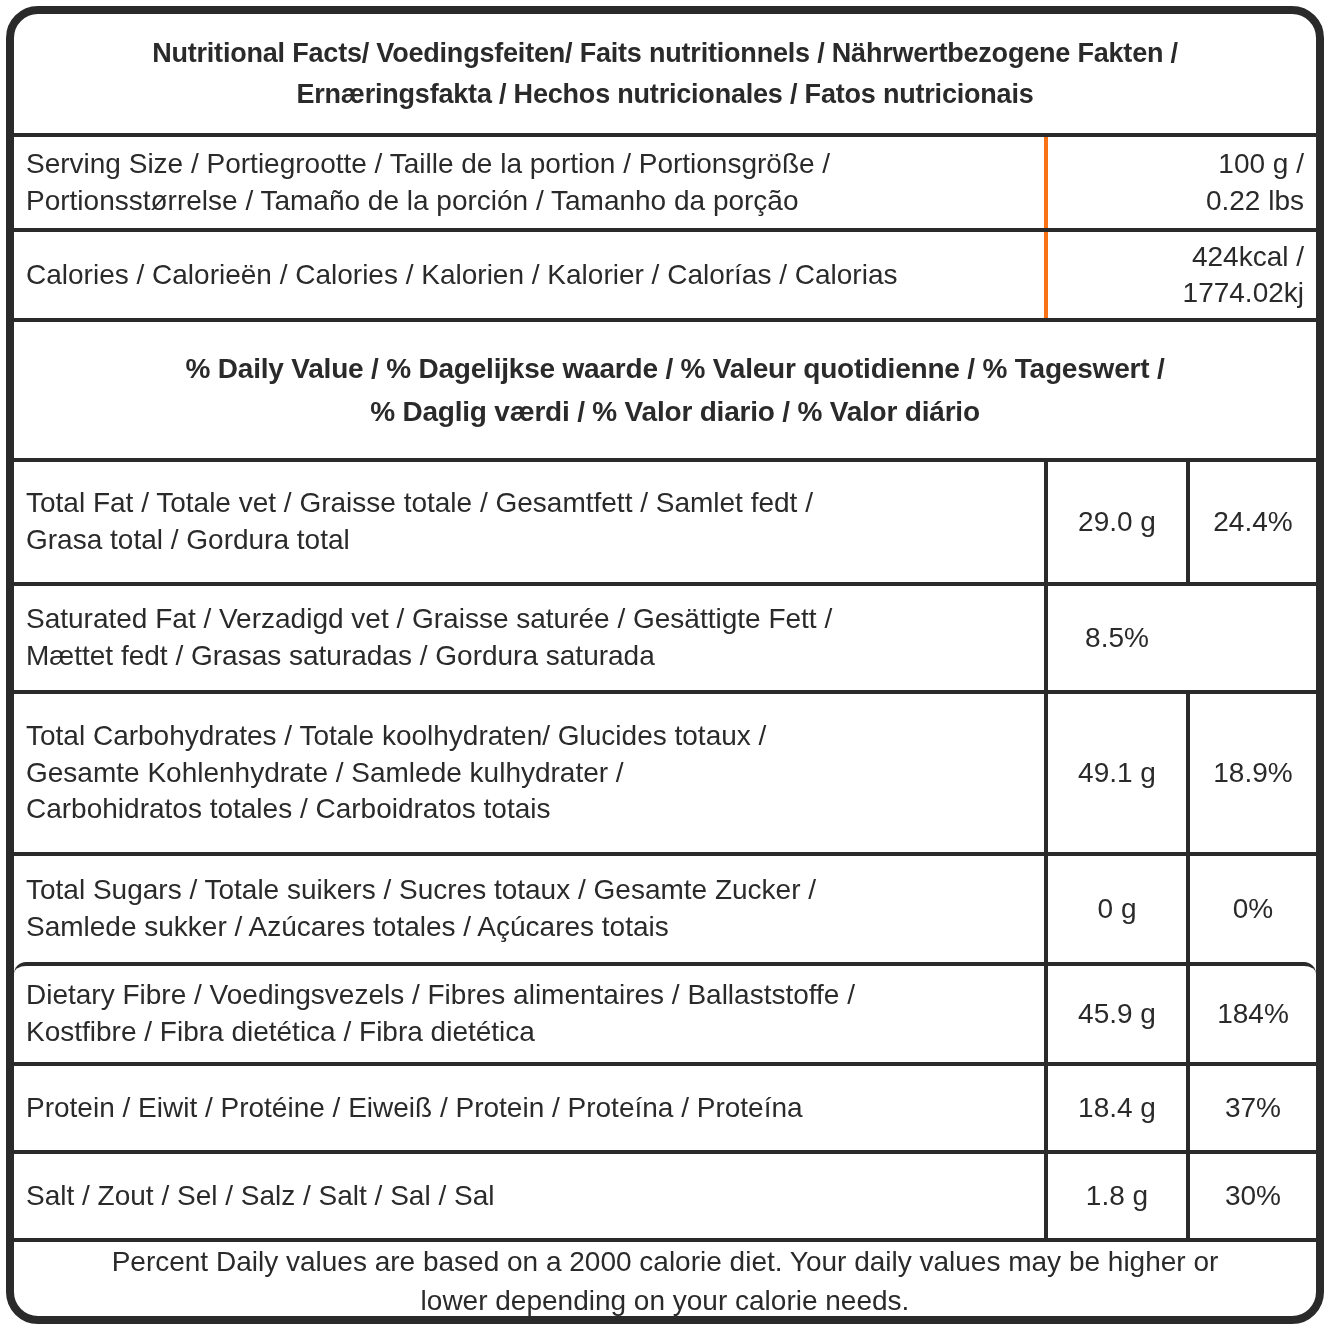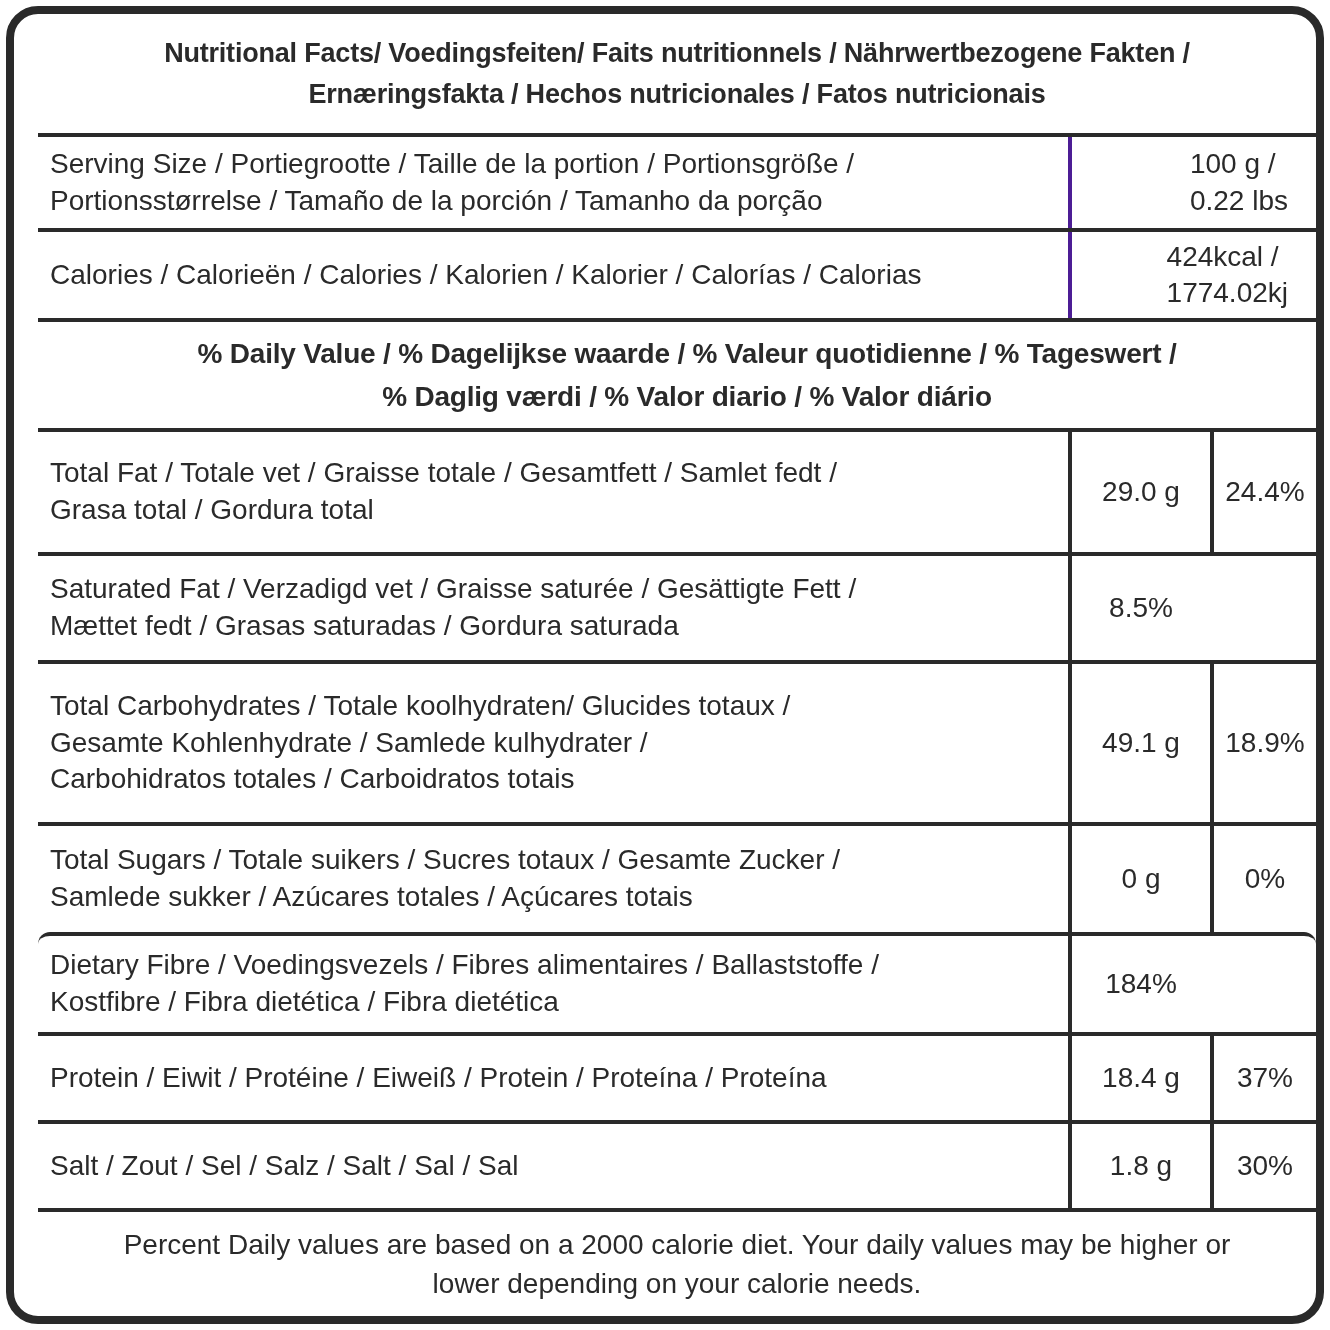--- a/index.html
+++ b/index.html
@@ -17,54 +17,53 @@
     border: 8px solid #2a2a2a;
     border-radius: 32px;
     background: #ffffff;
     display: flex; flex-direction: column;
     overflow: hidden;
   }
   .row {
     box-sizing: border-box;
     border-top: 4px solid #2a2a2a;
     flex: 0 0 auto;
-    margin-left: 24px;
   }
   .row:first-child { border-top: none; }
 
   .title-row { height: 119px; display: flex; align-items: center; justify-content: center; }
   .title {
     font-size: 27px; font-weight: bold; text-align: center;
     white-space: pre-line; line-height: 1.5; letter-spacing: -0.2px;
     padding: 0 10px;
   }
 
   .split  { display: grid; grid-template-columns: 1030px 1fr; }
   .cols3  { display: grid; grid-template-columns: 1030px 142px 1fr; }
   .cell   { box-sizing: border-box; display: flex; align-items: center; }
   .lbl {
     padding-left: 12px; padding-right: 12px;
     font-size: 28px; line-height: 1.32; white-space: pre-line;
   }
   .vcell {
-    border-left: 4px solid #4c1d95;
-    justify-content: flex-end; text-align: left;
-    padding-right: 28px;
+    border-left: 4px solid #f97316;
+    justify-content: flex-end; text-align: right;
+    padding-right: 12px;
     font-size: 28px; line-height: 1.3; white-space: pre-line;
   }
   .num {
     border-left: 4px solid #2a2a2a;
     justify-content: center; text-align: center;
     font-size: 28px;
   }
 
   .r-serving  { height: 95px; }
   .r-calories { height: 90px; }
 
-  .r-dv { height: 110px; display: flex; align-items: center; justify-content: center; padding-left: 20px; }
+  .r-dv { height: 140px; display: flex; align-items: center; justify-content: center; padding-left: 20px; }
   .dv-text {
     font-size: 28px; font-weight: bold; text-align: center;
     white-space: pre-line; line-height: 1.55; letter-spacing: -0.2px;
   }
 
   .r-fat     { height: 124px; }
   .r-sat     { height: 108px; }
   .r-carb    { height: 162px; }
   .r-sugar   { height: 110px; }
   .r-fibre   { height: 100px; border-radius: 12px; }
@@ -130,20 +129,21 @@
   <div class="row cols3 r-sugar">
     <div class="cell lbl">Total Sugars / Totale suikers / Sucres totaux / Gesamte Zucker /
 Samlede sukker / Azúcares totales / Açúcares totais</div>
     <div class="cell num">0 g</div>
     <div class="cell num">0%</div>
   </div>
 
   <div class="row cols3 r-fibre">
     <div class="cell lbl">Dietary Fibre / Voedingsvezels / Fibres alimentaires / Ballaststoffe /
 Kostfibre / Fibra dietética / Fibra dietética</div>
+    <div class="cell num">45.9 g</div>
     <div class="cell num">184%</div>
   </div>
 
   <div class="row cols3 r-protein">
     <div class="cell lbl">Protein / Eiwit / Protéine / Eiweiß / Protein / Proteína / Proteína</div>
     <div class="cell num">18.4 g</div>
     <div class="cell num">37%</div>
   </div>
 
   <div class="row cols3 r-salt">

